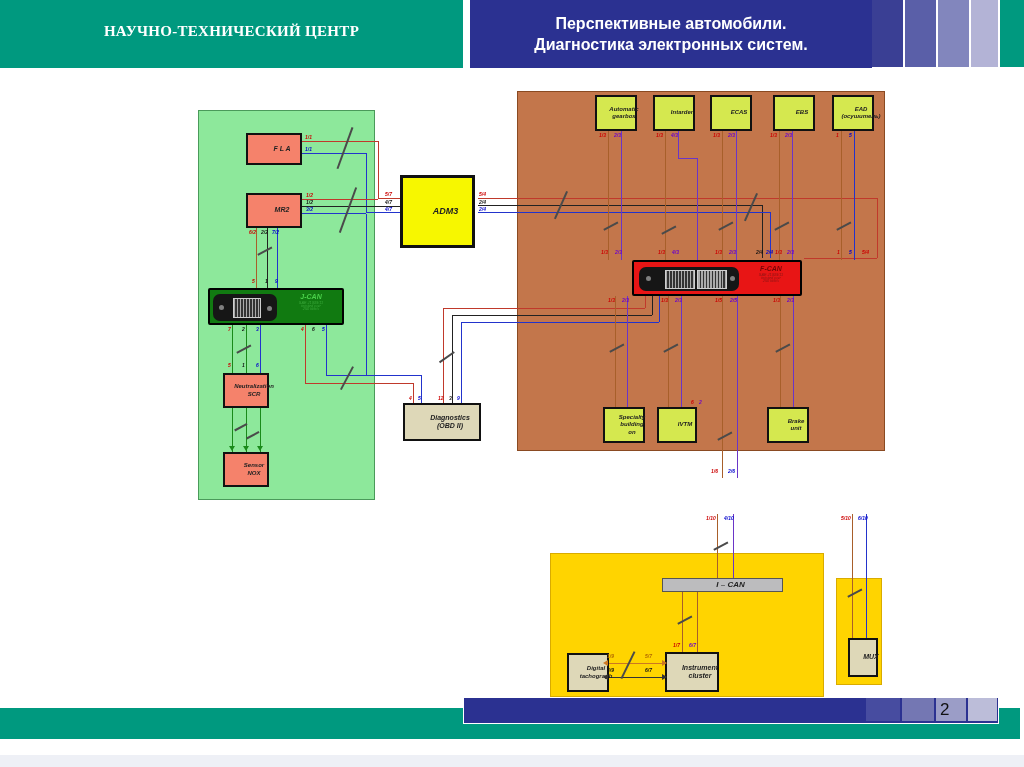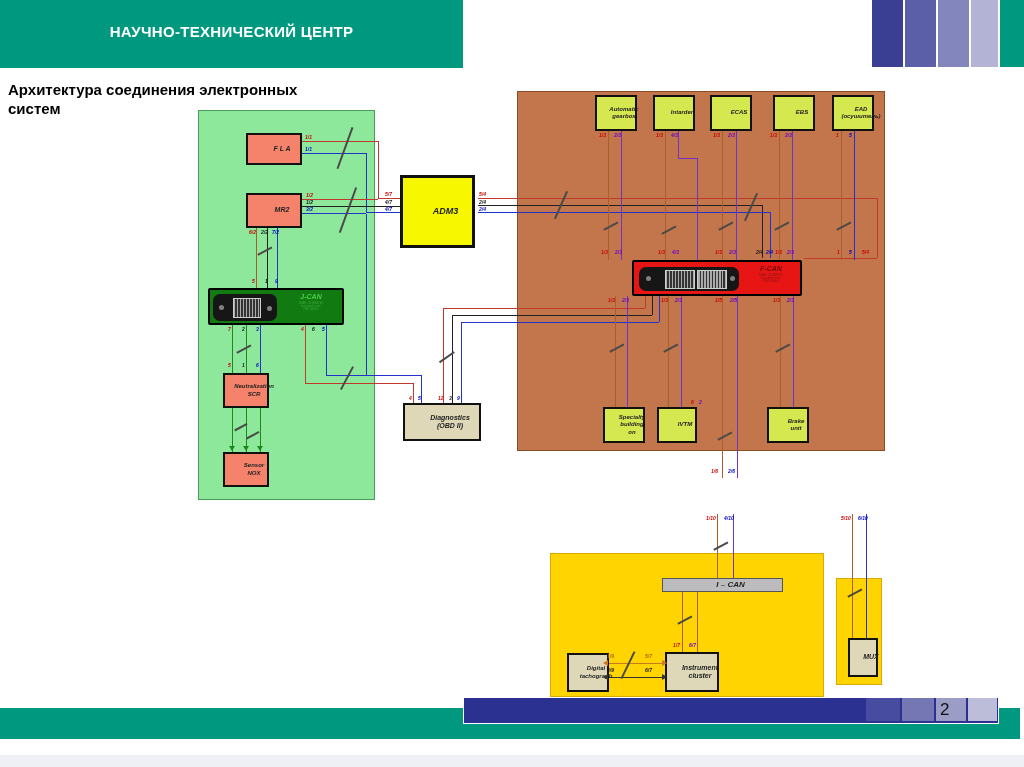--- a/index.html
+++ b/index.html
@@ -1,19 +1,19 @@
 <!DOCTYPE html>
 <html><head>
 <meta charset="utf-8">
 <style>
   html,body{margin:0;padding:0;background:#fff;}
   #slide{position:relative;width:1024px;height:767px;background:#fff;overflow:hidden;
          font-family:"Liberation Sans",sans-serif;}
   
-  .hdr-teal{position:absolute;left:0;top:0;width:463px;height:68px;}
+  .hdr-teal{position:absolute;left:0;top:0;width:463px;height:68px;font-family:Liberation Serif, serif;}
   .org{padding-top:23px;text-align:center;color:#fff;font-weight:bold;font-size:15px;letter-spacing:.3px;}
   .hdr-title{position:absolute;left:470px;top:0;width:402px;height:68px;display:flex;align-items:center;justify-content:center;}
   .hdr-title-text{color:#fff;font-weight:bold;font-size:16px;line-height:21px;text-align:center;white-space:pre-line;}
   .stripe{position:absolute;top:0;height:67px;}
   
   .heading{position:absolute;left:8px;top:80px;font-size:15px;font-weight:bold;line-height:19px;color:#000;white-space:pre-line;}
   
   #diagram{position:absolute;left:0;top:0;width:1024px;height:767px;}
   .panel{position:absolute;border:1px solid;border-style:solid;}
   .wire{position:absolute;}
@@ -39,23 +39,25 @@
   .ftr-strip{position:absolute;left:0;top:755px;width:1024px;height:12px;background:#eef0f6;}
 </style>
 </head>
 <body>
 
 <div id="slide">
 
   <div class="hdr-teal" style="background: rgb(0, 153, 127);">
     <div class="org">НАУЧНО-ТЕХНИЧЕСКИЙ ЦЕНТР</div>
   </div>
-
-  <div class="heading">Архитектура соединения электронных
-систем</div>
+  <div class="hdr-title" style="background: rgb(43, 49, 145);">
+    <div class="hdr-title-text">Перспективные автомобили.
+Диагностика электронных систем.</div>
+  </div>
+
 
   <div id="diagram">
       <div class="panel" style="left: 198px; top: 110px; width: 175px; height: 388px; background: rgb(141, 232, 155); border-color: rgb(74, 154, 90);"></div>
       <div class="panel" style="left: 517px; top: 91px; width: 366px; height: 358px; background: rgb(195, 118, 75); border-color: rgb(138, 74, 34);"></div>
       <div class="panel" style="left: 550px; top: 553px; width: 272px; height: 142px; background: rgb(255, 212, 0); border-color: rgb(217, 171, 0);"></div>
       <div class="panel" style="left: 836px; top: 578px; width: 44px; height: 105px; background: rgb(255, 212, 0); border-color: rgb(217, 171, 0);"></div>
       <div class="wire" style="left: 302px; top: 141px; width: 76px; height: 1.4px; background: rgb(192, 57, 43);"></div>
       <div class="wire" style="left: 378px; top: 141px; width: 1.4px; height: 57px; background: rgb(192, 57, 43);"></div>
       <div class="wire" style="left: 378px; top: 198px; width: 22px; height: 1.4px; background: rgb(192, 57, 43);"></div>
       <div class="wire" style="left: 302px; top: 153px; width: 64px; height: 1.4px; background: rgb(34, 51, 204);"></div>

